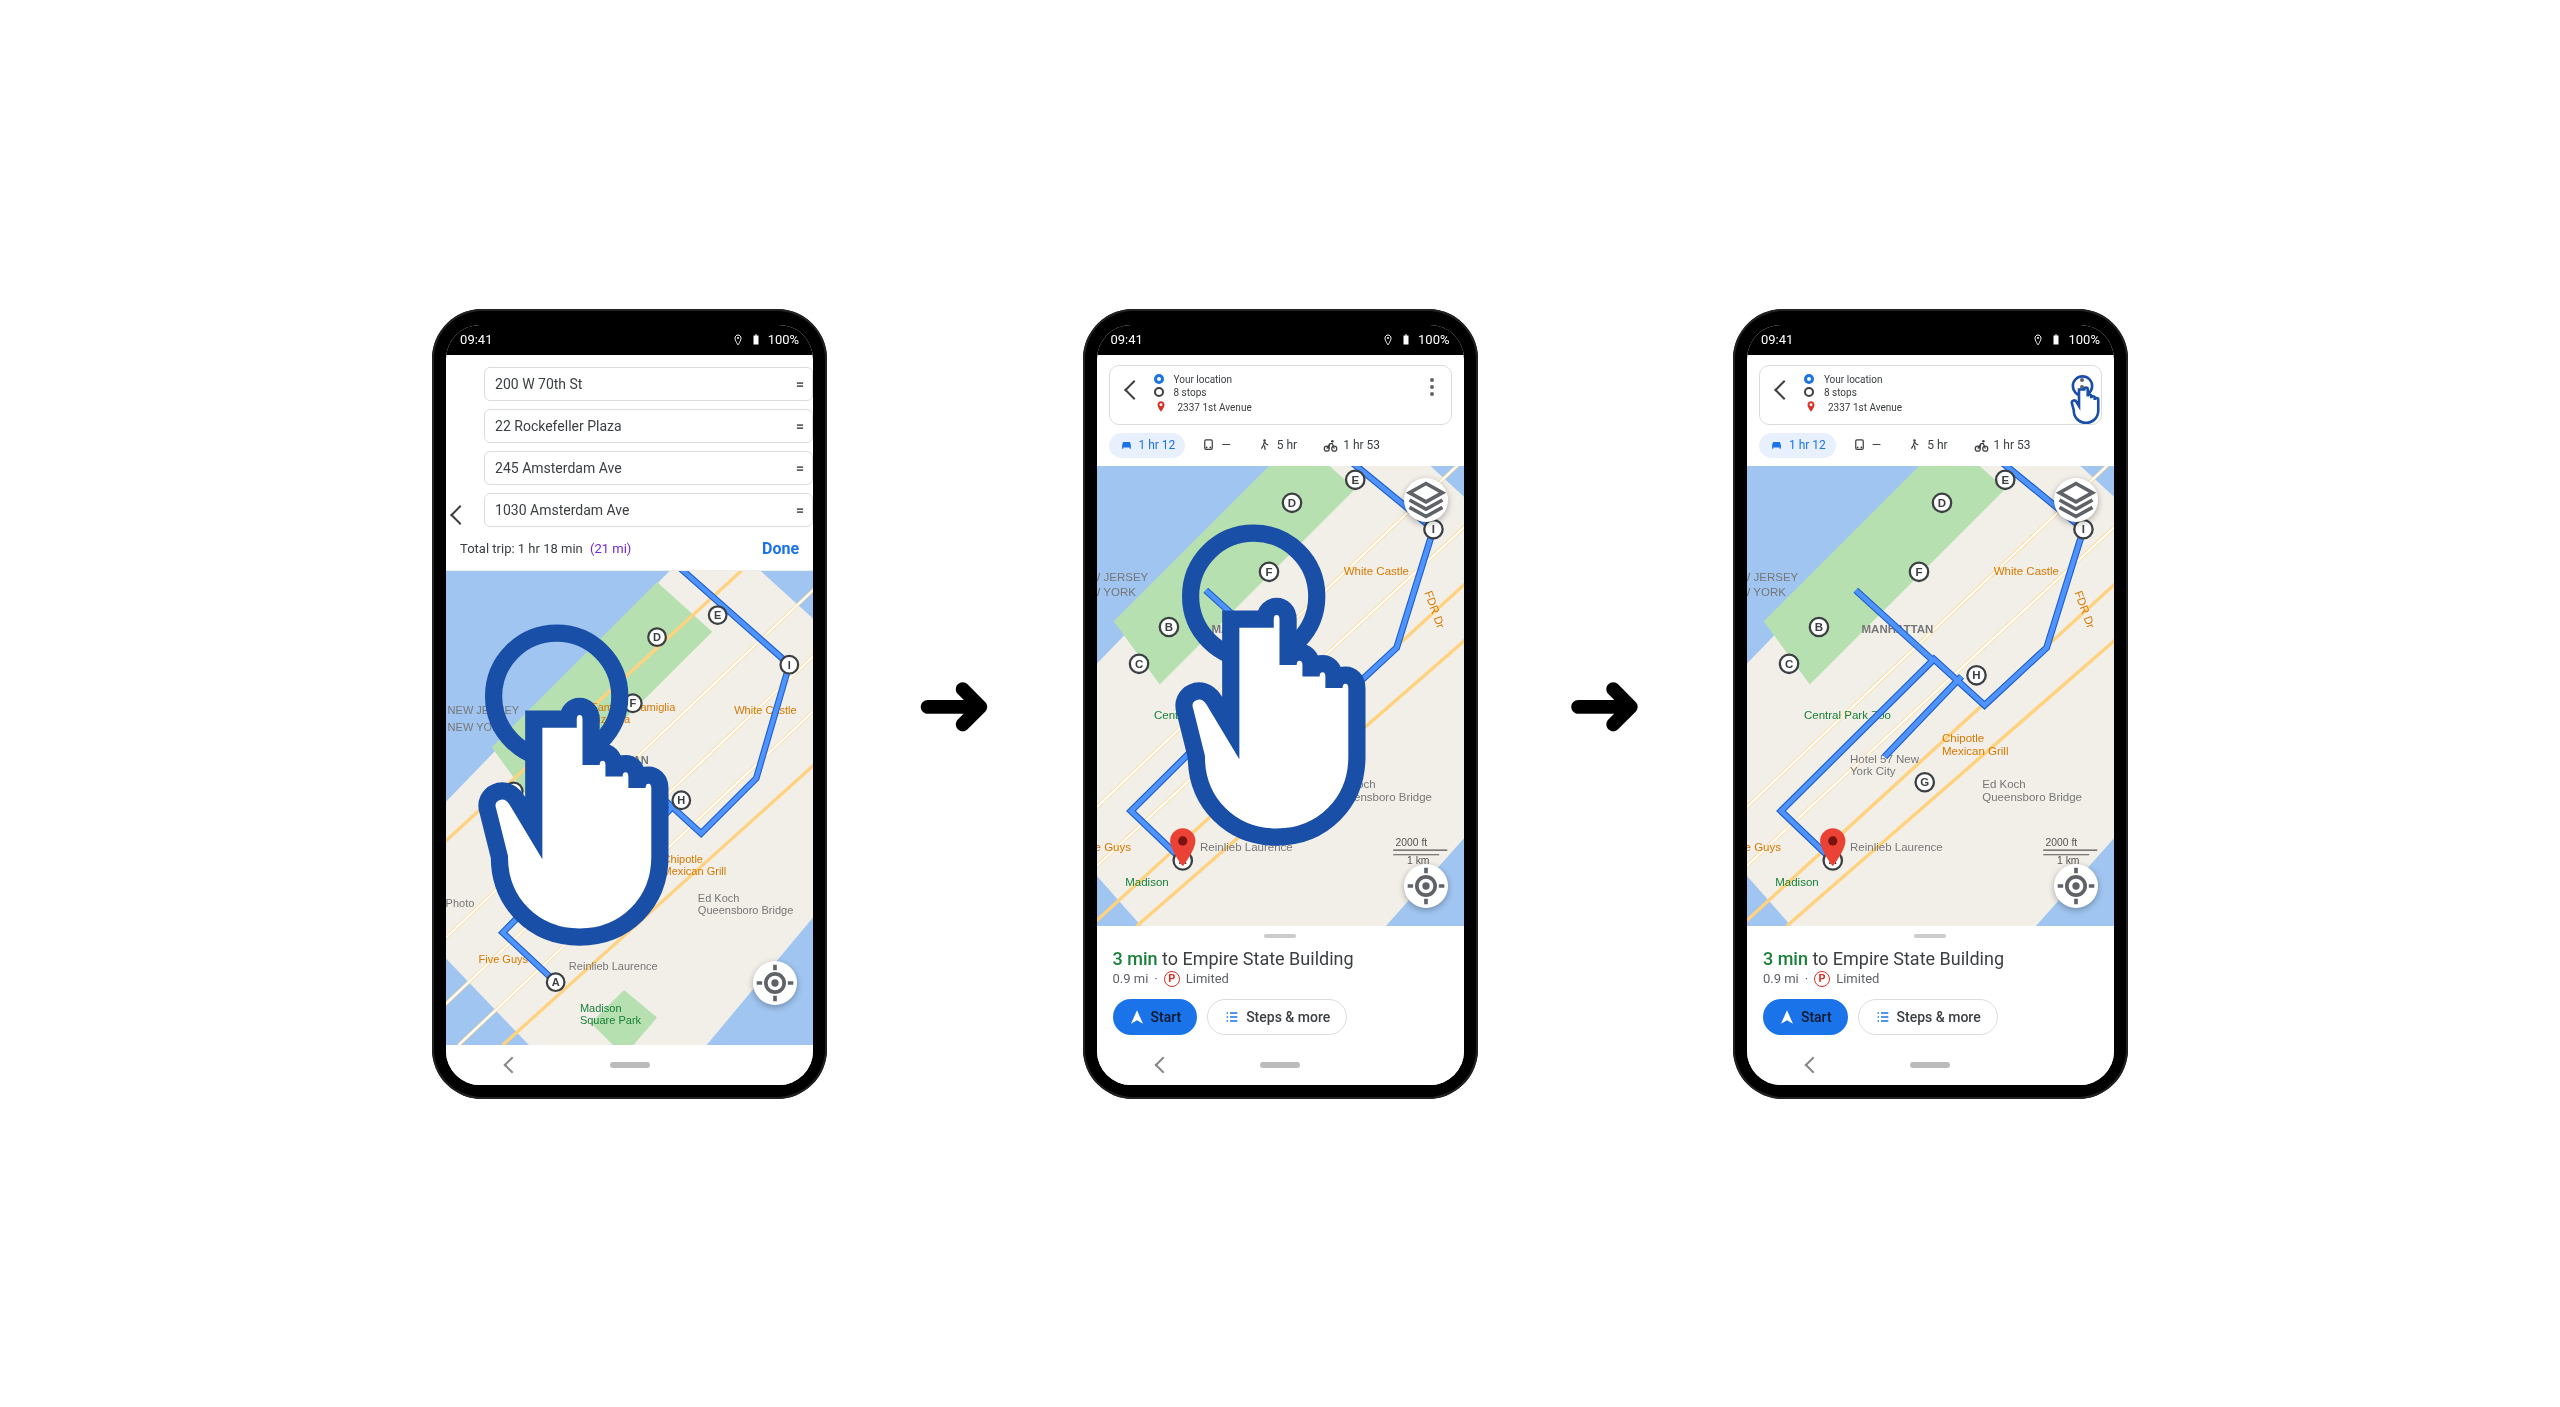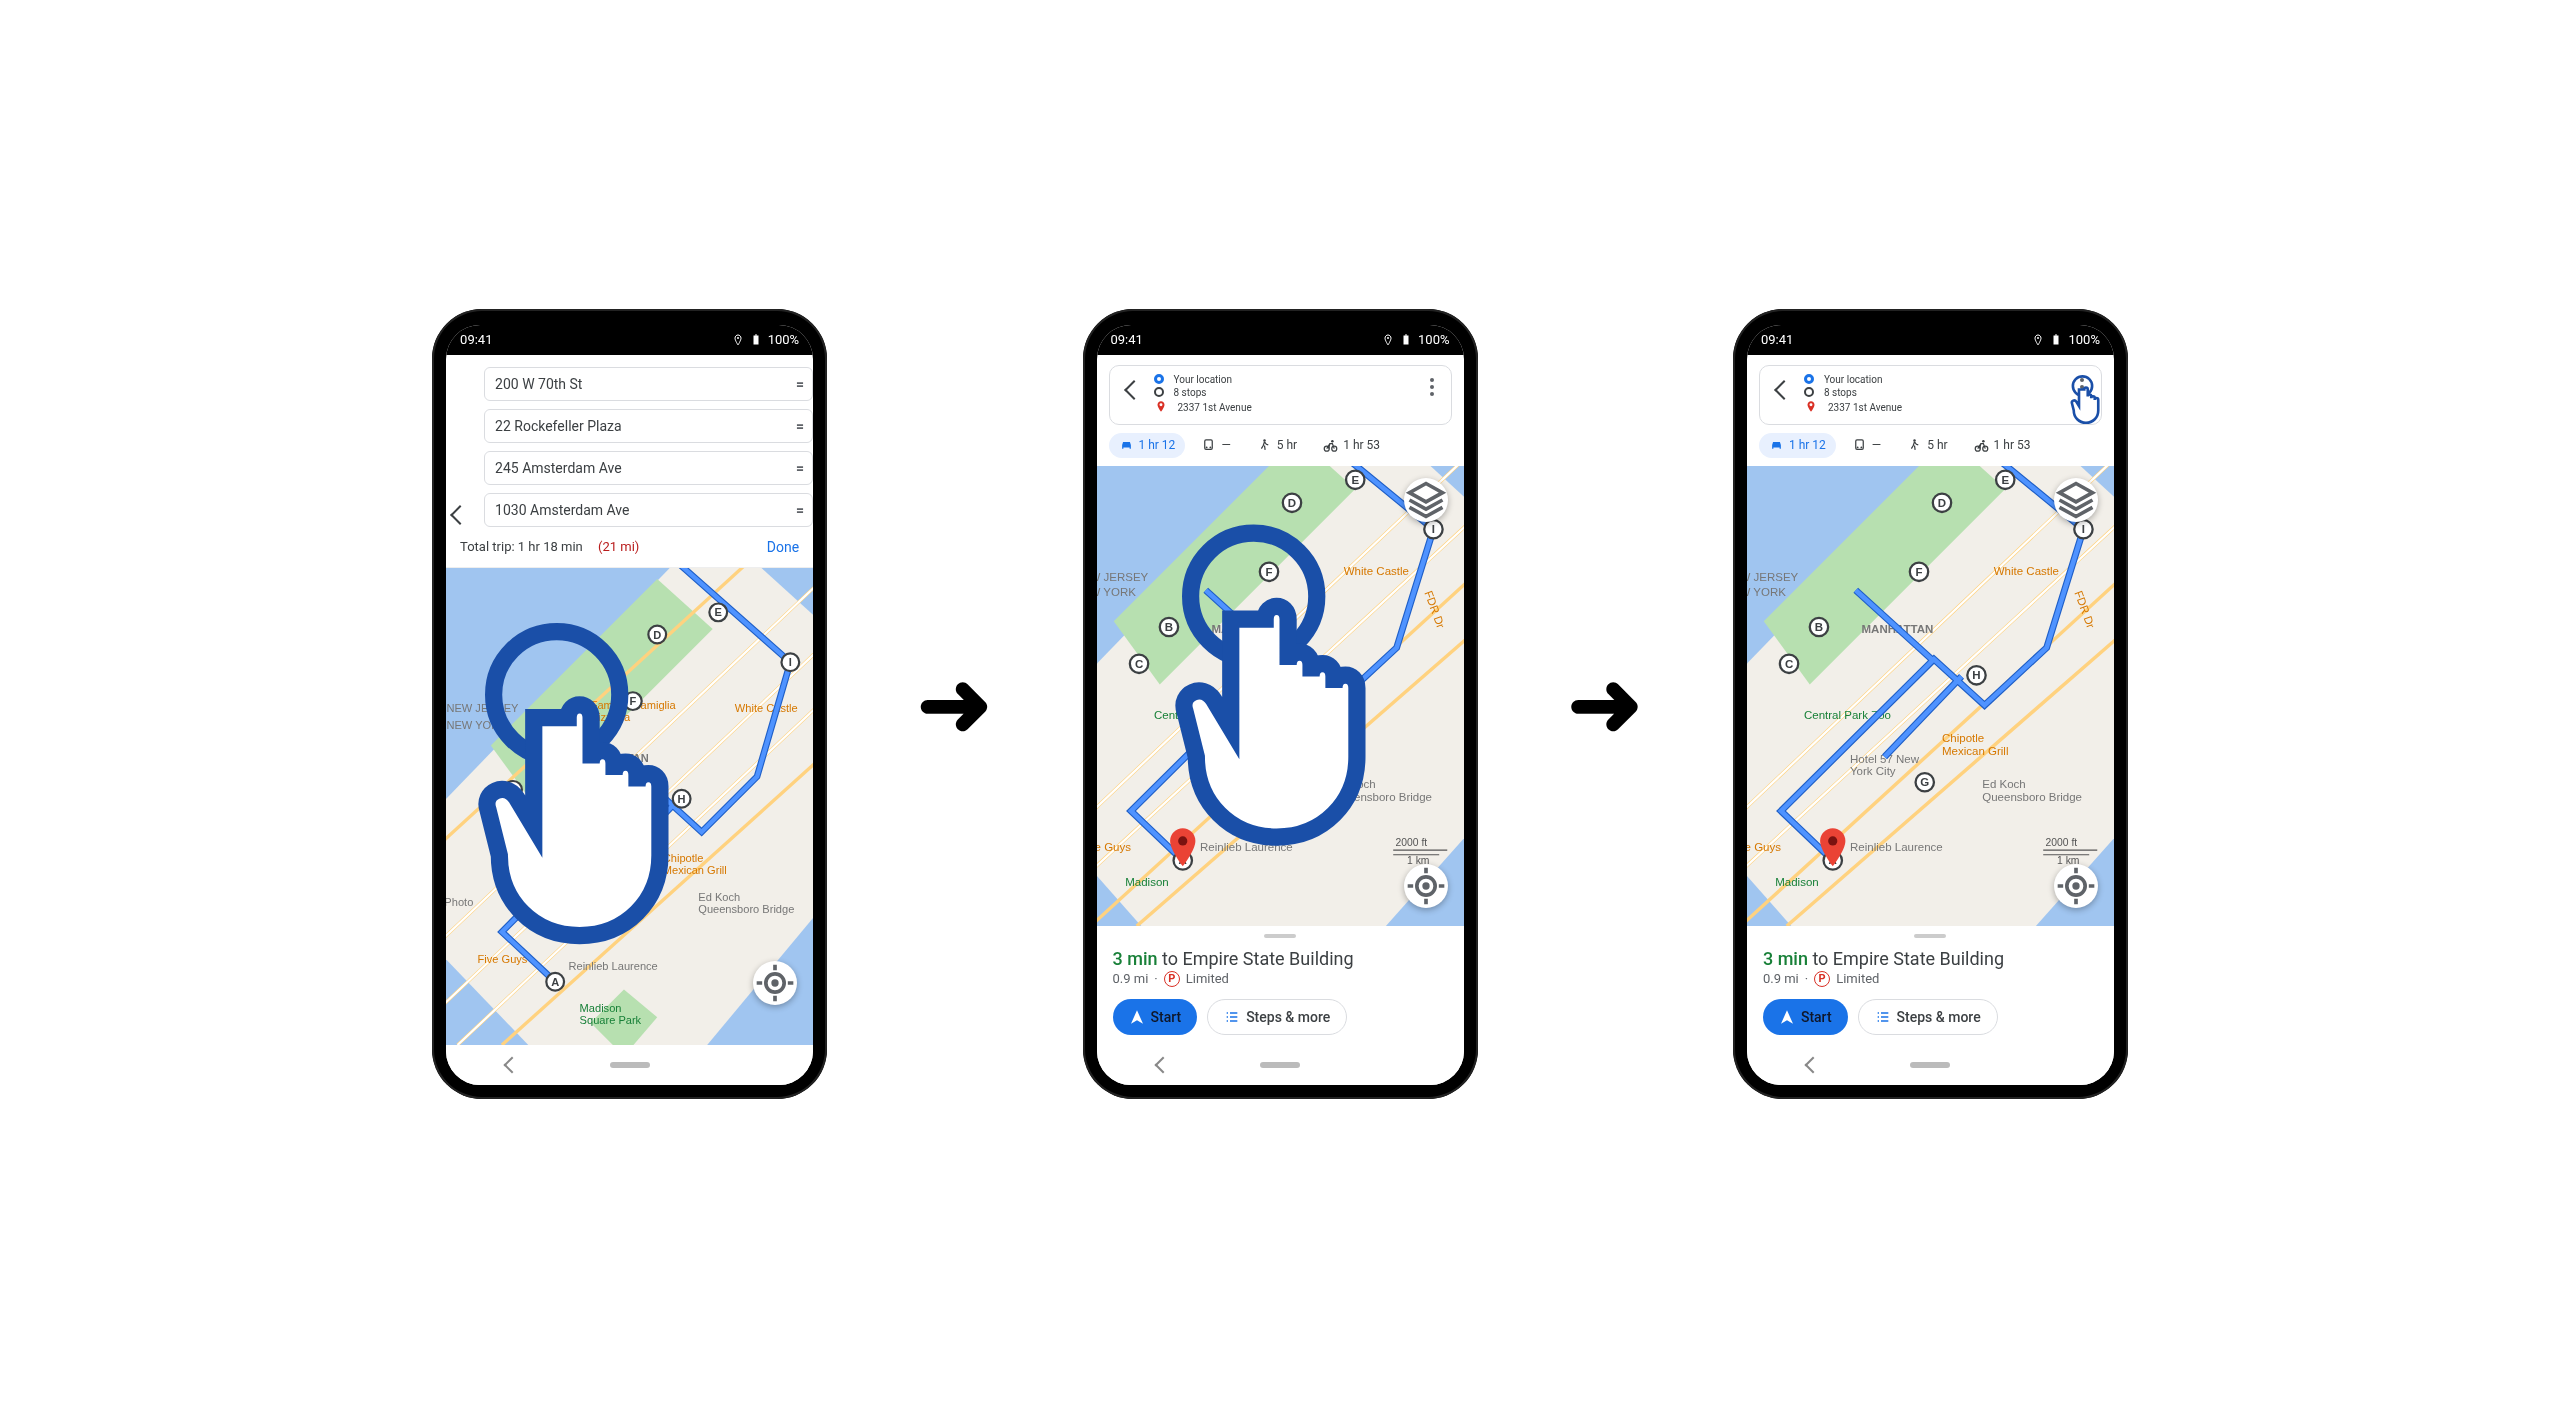--- a/index.html
+++ b/index.html
@@ -27,22 +27,22 @@
   .arrow{font-size:90px;font-weight:bold;color:#000}
 
   
   .stops-header{display:flex;align-items:flex-end;padding:12px 0 0}
   .back-btn{width:24px;height:24px;display:flex;align-items:center;justify-content:center;margin-right:14px;margin-top:6px}
   .arrow-l{width:14px;height:14px;border-left:2.5px solid #3c4043;border-bottom:2.5px solid #3c4043;transform:rotate(45deg);margin-left:4px}
   .stops-list{flex:1;display:flex;flex-direction:column;gap:8px}
   .stop-chip{height:34px;border:1px solid var(--border);border-radius:6px;display:flex;align-items:center;padding:0 10px;font-size:14px;color:#3c4043;justify-content:space-between}
   .drag{color:#5f6368;font-weight:bold;letter-spacing:-2px}
   .trip-total{display:flex;justify-content:space-between;align-items:center;padding:12px 14px;font-size:13px;color:#3c4043;border-bottom:1px solid #eee}
-  .trip-total .dist{color:#b91c1c;margin-left:12px}
-  .done{color:var(--blue);font-weight:400;font-size:14px}
+  .trip-total .dist{color:#6d28d9;margin-left:4px}
+  .done{color:var(--blue);font-weight:700;font-size:16px}
   .map{flex:1;position:relative;background:#b3d1ff;overflow:hidden}
   .map svg{width:100%;height:100%}
   .fab{position:absolute;bottom:40px;right:16px;width:44px;height:44px;background:#fff;border-radius:50%;box-shadow:0 2px 6px rgba(0,0,0,.3);display:flex;align-items:center;justify-content:center}
   .fab-layers{position:absolute;top:12px;right:16px;width:44px;height:44px;background:#fff;border-radius:50%;box-shadow:0 2px 6px rgba(0,0,0,.3);display:flex;align-items:center;justify-content:center}
   .pointer{position:absolute;width:56px;height:56px;pointer-events:none;z-index:10}
 
   
   .route-card{margin:10px 12px 8px;border:1px solid var(--border);border-radius:10px;padding:8px 10px;display:flex;align-items:flex-start;gap:10px;position:relative;background:#fff}
   .route-back{width:24px;height:24px;display:flex;align-items:center;justify-content:center;flex-shrink:0;margin-top:4px}
   .route-col{flex:1;display:flex;flex-direction:column;gap:2px;font-size:10px;color:#3c4043}

